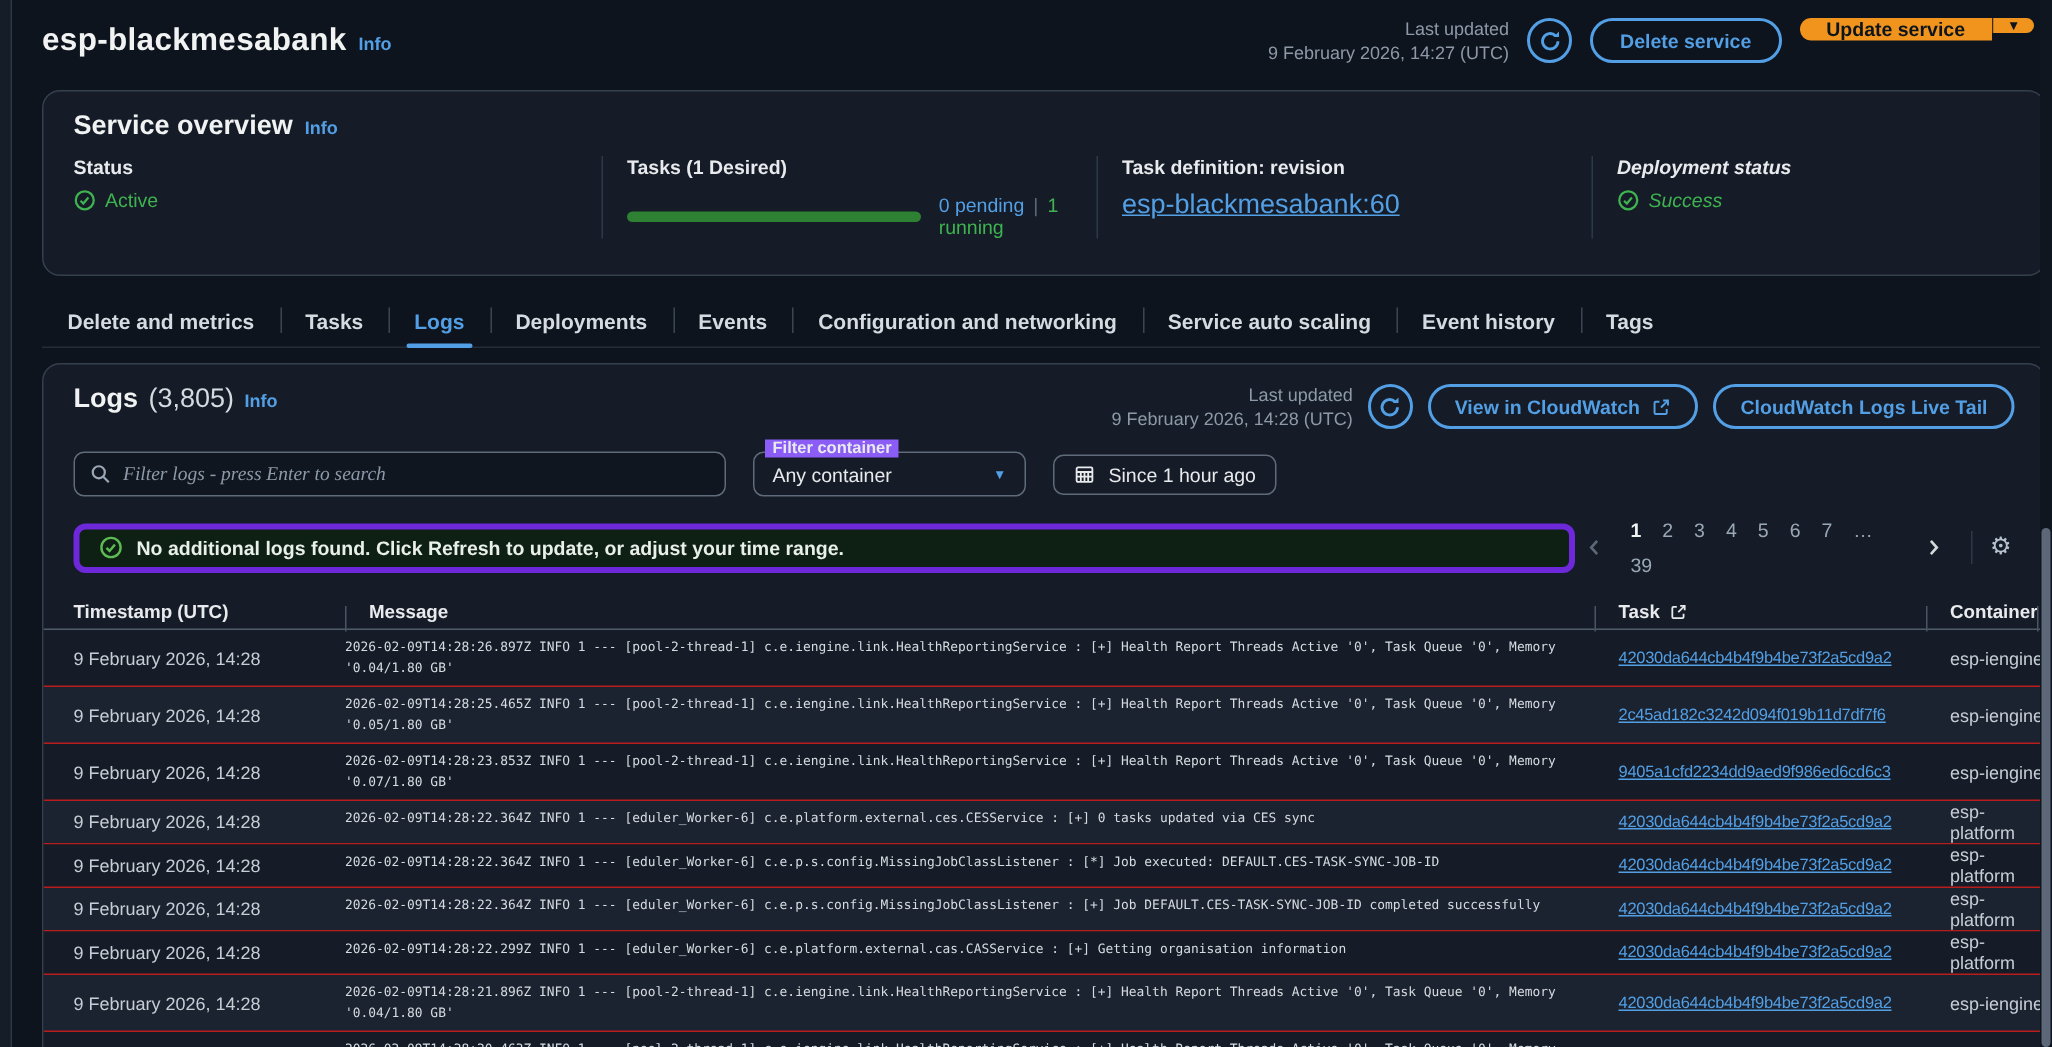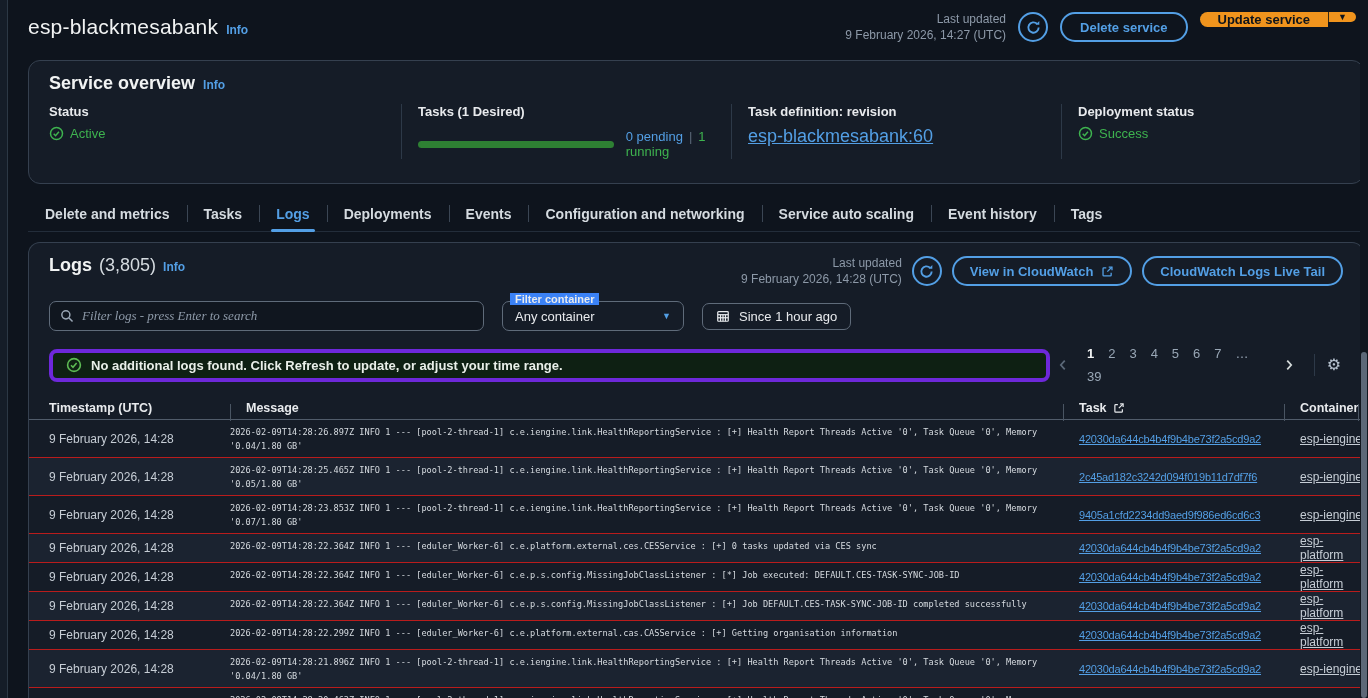--- a/index.html
+++ b/index.html
@@ -10,39 +10,39 @@
     position:relative;
   }
   .rail { position:absolute; left:0; top:0; bottom:0; width:8px; background:#151d28; border-right:1px solid #2c3845; z-index:5; }
   .vscroll { position:absolute; right:0; top:0; bottom:0; width:8px; background:#10161f; z-index:6; }
   .vscroll .thumb { position:absolute; right:1px; top:352px; height:346px; width:6px; background:#5c6878; border-radius:3px; }
   .main { margin-left:8px; width:1360px; }
 
   
   .topbar { height:54px; display:flex; align-items:center; justify-content:space-between; padding:0 10px 0 20px; }
   .title-wrap { display:flex; align-items:baseline; gap:8px; }
-  .page-title { font-size:21px; font-weight:normal; color:#f1f3f3; letter-spacing:.2px; }
+  .page-title { font-size:21px; font-weight:bold; color:#f1f3f3; letter-spacing:.2px; }
   .info-link { color:#539fe5; font-size:12px; font-weight:bold; text-decoration:none; cursor:pointer; }
   .top-actions { display:flex; align-items:center; gap:12px; padding-right:2px; }
   .updated { text-align:right; font-size:12px; color:#8d99a8; line-height:1.35; }
   .icon-btn { width:30px; height:30px; border:2px solid #539fe5; border-radius:50%; background:none; display:flex; align-items:center; justify-content:center; cursor:pointer; }
   .btn { font-family:inherit; font-size:13px; font-weight:bold; height:30px; padding:0 18px; border-radius:16px; cursor:pointer; }
   .btn-outline { background:none; border:2px solid #539fe5; color:#539fe5; }
   .btn-primary-group { display:flex; align-items:flex-start; height:30px; }
   .btn-primary { background:#f0941d; border:none; color:#0d141c; border-radius:16px 0 0 16px; font-size:13px; font-weight:bold; padding:0 18px; cursor:pointer; }
   .btn-primary-caret { background:#f0941d; border:none; border-left:1px solid #3a2a10; color:#0d141c; width:28px; border-radius:0 16px 16px 0; font-size:9px; cursor:pointer; }
 
   
   .card { background:#151c27; border:1px solid #35404f; border-radius:12px; margin:6px 4px 0 20px; }
   .overview { padding:12px 20px 24px; }
   .section-title { font-size:18px; font-weight:bold; color:#f1f3f3; }
   .ov-cols { display:flex; margin-top:10px; }
   .ov-col { padding-right:16px; }
   .ov-col + .ov-col { border-left:1px solid #2d3948; padding-left:16px; }
-  .ov-c1 { width:352px; } .ov-c2 { width:330px; } .ov-c3 { width:330px; } .ov-c4 { flex:1; }
+  .ov-c1 { width:352px; } .ov-c2 { width:330px; } .ov-c3 { width:330px; } .ov-c4 { flex:1;font-style:italic; }
   .ov-label { font-size:13px; font-weight:bold; color:#e8eaed; }
   .ov-value { margin-top:7px; font-size:13px; display:flex; align-items:center; gap:6px; }
   .green { color:#3eb34f; }
   .blue { color:#539fe5; }
   .taskbar-row { display:flex; align-items:center; gap:12px; margin-top:10px; }
   .taskbar { width:278px; height:7px; border-radius:4px; background:#2e8033; }
   .task-counts { font-size:13px; }
   .task-counts .sep { color:#5b6878; margin:0 6px; }
   a.link { color:#539fe5; text-decoration:underline; cursor:pointer; font-size:18px; }
 
@@ -63,21 +63,21 @@
   .pill { display:flex; align-items:center; gap:8px; background:none; border:2px solid #539fe5; color:#539fe5; font-family:inherit; font-size:13px; font-weight:bold; height:30px; padding:0 16px; border-radius:16px; cursor:pointer; }
   .logs-desc { margin-top:4px; font-size:13px; color:#d5dbe0; }
   .logs-desc a { display:inline-flex; align-items:center; gap:3px; }
 
   
   .filter-row { display:flex; align-items:center; gap:18px; margin-top:14px; }
   .search-box { width:435px; height:30px; background:#10161f; border:1px solid #5f6b7a; border-radius:7px; display:flex; align-items:center; gap:8px; padding:0 10px; }
   .search-box input { flex:1; background:none; border:none; outline:none; color:#d946ef; font-family:Liberation Serif, serif; font-size:13px; font-style:italic; }
   .search-box input::placeholder { color:#8d99a8; font-style:italic; }
   .select-wrap { position:relative; width:182px; }
-  .float-label { position:absolute; top:-8px; left:8px; background:#3b82f6; padding:0 5px; font-size:11px; font-weight:bold; color:#e8eaed; white-space:nowrap; }
+  .float-label { position:absolute; top:-8px; left:8px; background:#8b5cf6; padding:0 5px; font-size:11px; font-weight:bold; color:#e8eaed; white-space:nowrap; }
   .select { width:100%; height:30px; background:#151c27; border:1px solid #5f6b7a; border-radius:7px; display:flex; align-items:center; justify-content:space-between; padding:0 12px; font-size:13px; color:#e8eaed; cursor:pointer; }
   .caret { color:#539fe5; font-size:9px; }
   .date-btn { height:27px; background:none; border:1px solid #5f6b7a; border-radius:7px; display:flex; align-items:center; gap:9px; padding:0 13px; color:#e8eaed; font-family:inherit; font-size:13px; cursor:pointer; }
 
   
   .banner-row { display:flex; align-items:center; margin-top:11px; }
   .banner { width:1042px; height:33px; border:4px solid #6d28d9; border-radius:8px; background:#0e2013; display:flex; align-items:center; gap:9px; padding:0 13px; }
   .banner-text { font-size:13px; font-weight:bold; color:#e9efe9; }
   .pager { margin-left:auto; display:flex; align-items:center; gap:4px; padding-right:2px; }
   .page-btn { background:none; border:none; color:#99a7b6; font-family:inherit; font-size:13px; padding:4px 7px; cursor:pointer; }
@@ -95,21 +95,21 @@
   .th:first-child { padding-left:20px; }
   .th + .th::before { content:""; position:absolute; left:0; top:3px; height:17px; width:1px; background:#4a5563; }
   .th:last-child::after { content:""; position:absolute; right:4px; top:3px; height:17px; width:1px; background:#4a5563; }
   .trow { border-bottom:1px solid #b91c1c; background:#151c27; }
   .trow.alt { background:#1b2330; }
   .cell { display:flex; align-items:center; }
   .cell.ts { padding-left:20px; font-size:12px; color:#c6cdd5; }
   .cell.msg { font-family:"DejaVu Sans Mono", monospace; font-size:8.6px; line-height:14px; color:#d6dbe0; padding:4.5px 16px 4.5px 0; display:block; word-break:break-word; }
   .cell.task { padding-left:16px; }
   .task-link { color:#539fe5; font-size:11px; letter-spacing:-0.2px; text-decoration:underline; cursor:pointer; }
-  .cell.cont { padding-left:16px; font-size:12px; color:#c6cdd5;text-decoration:underline; }
+  .cell.cont { padding-left:16px; font-size:12px; color:#c6cdd5; }
   svg { display:block; }
 </style>
 </head>
 <body>
 
 <div class="rail"></div>
 
 <div class="main">
 
   <header class="topbar">

